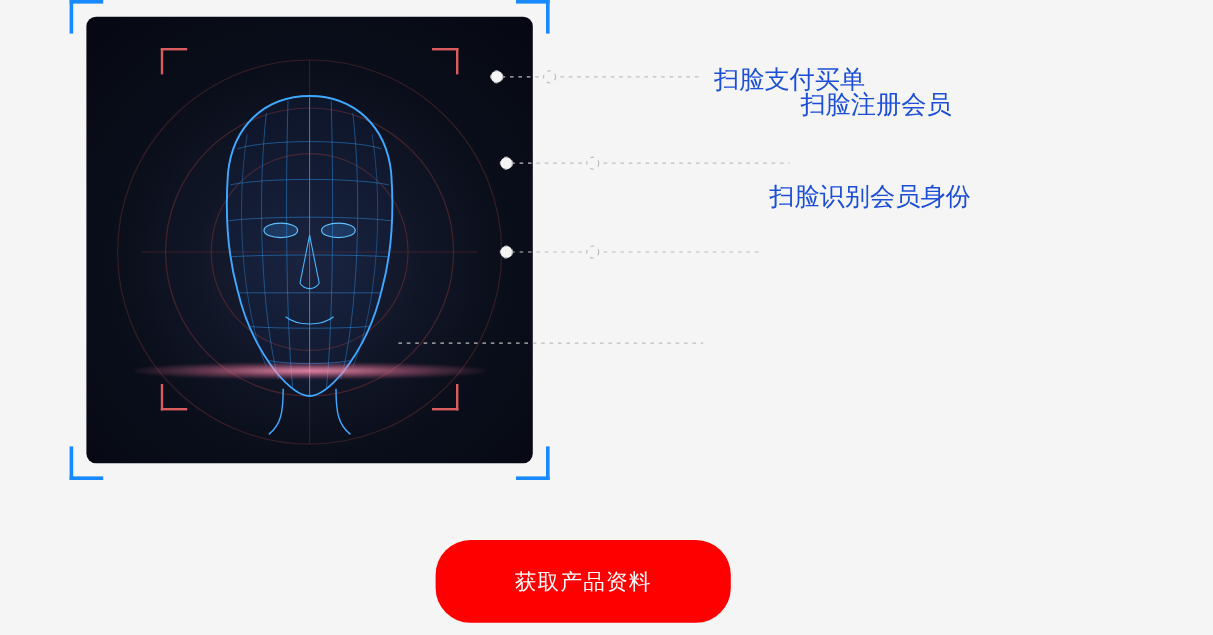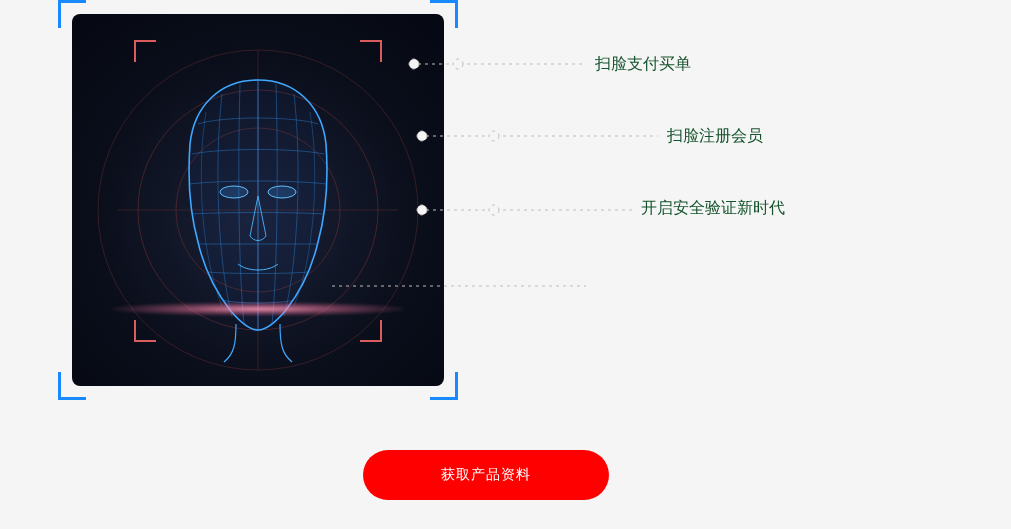--- a/index.html
+++ b/index.html
@@ -64,26 +64,26 @@
       background: radial-gradient(ellipse at center, rgba(255,150,180,0.9) 0%, rgba(255,120,160,0.4) 40%, rgba(255,120,160,0) 75%);
       filter: blur(1px);
     }
 
     .labels {
       position: absolute;
       left: 595px;
       top: 56px;
     }
     .label-item {
-      color: #14532d;
-      font-size: 16px;
+      color: #1d4ed8;
+      font-size: 21px;
       line-height: 1;
     }
     .label-item.l1 { margin-top: 0; margin-left: 0; }
-    .label-item.l2 { margin-top: 56px; margin-left: 72px; }
+    .label-item.l2 { margin-left: 72px; }
     .label-item.l3 { margin-top: 56px; margin-left: 46px; }
     .label-item.l4 { margin-top: 56px; margin-left: 0; }
 
     .leader {
       position: absolute;
       pointer-events: none;
     }
     .leader line, .leader path, .leader circle {
       stroke: #bdbdbd;
       fill: none;
@@ -91,26 +91,26 @@
     .leader circle.node {
       stroke: #bdbdbd;
       fill: #f5f5f5;
     }
 
     .cta-btn {
       position: absolute;
       left: 363px;
       top: 450px;
       width: 246px;
-      height: 50px;
+      height: 69px;
       background: #ff0000;
       color: #fff;
       border: none;
       border-radius: 29px;
-      font-size: 14px;
+      font-size: 18px;
       font-family: inherit;
       cursor: pointer;
       letter-spacing: 1px;
     }
   </style>
 </head>
 <body>
 
 <div class="scan-frame">
   <div class="corner tl"></div>
@@ -186,16 +186,16 @@
     <circle class="node" cx="422" cy="210" r="5"></circle>
     <circle class="node" cx="494" cy="210" r="5"></circle>
 
     <path d="M332,286 L440,286 L586,286" stroke="#bdbdbd" fill="none"></path>
   </g>
 </svg>
 
 <div class="labels">
   <div class="label-item l1">扫脸支付买单</div>
   <div class="label-item l2">扫脸注册会员</div>
-  <div class="label-item l3">开启安全验证新时代</div>
+  <div class="label-item l3">扫脸识别会员身份</div>
 </div>
 
 <button class="cta-btn">获取产品资料</button>
 
 </body></html>

